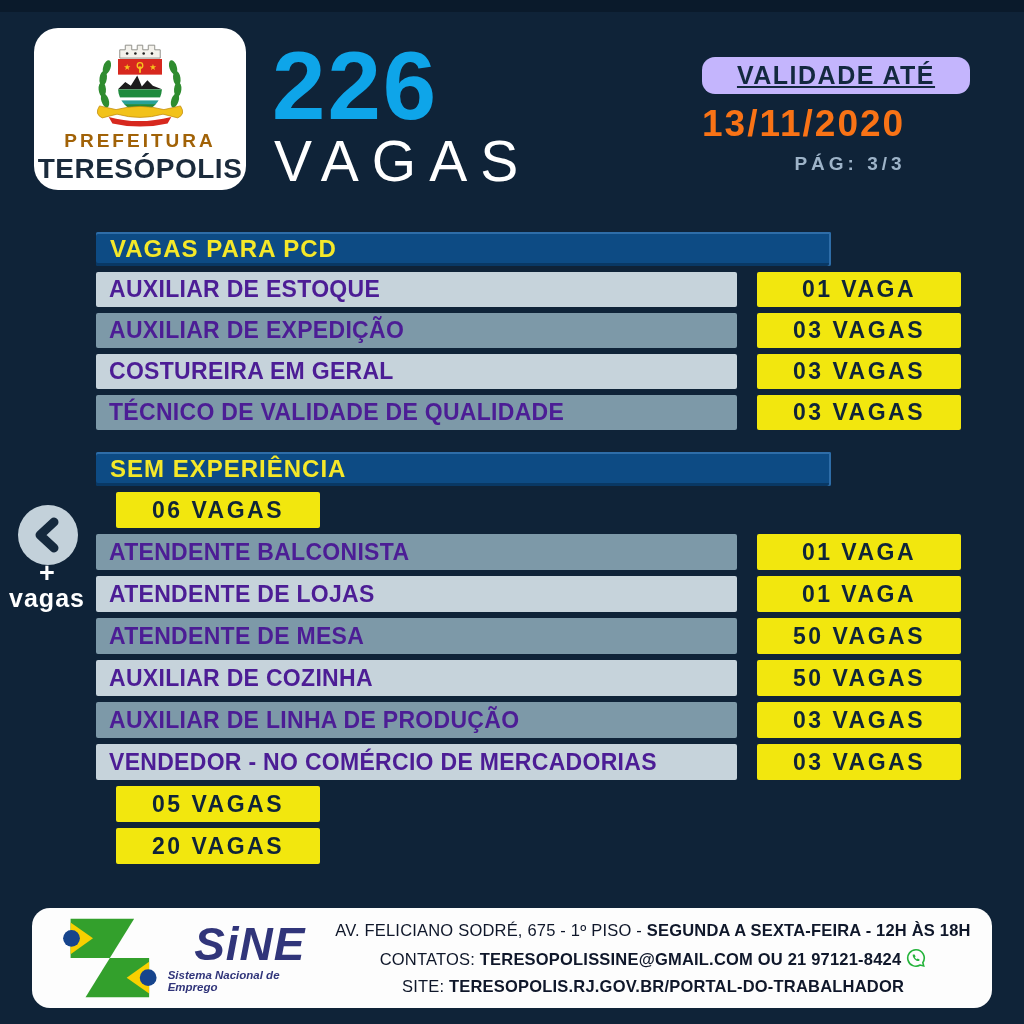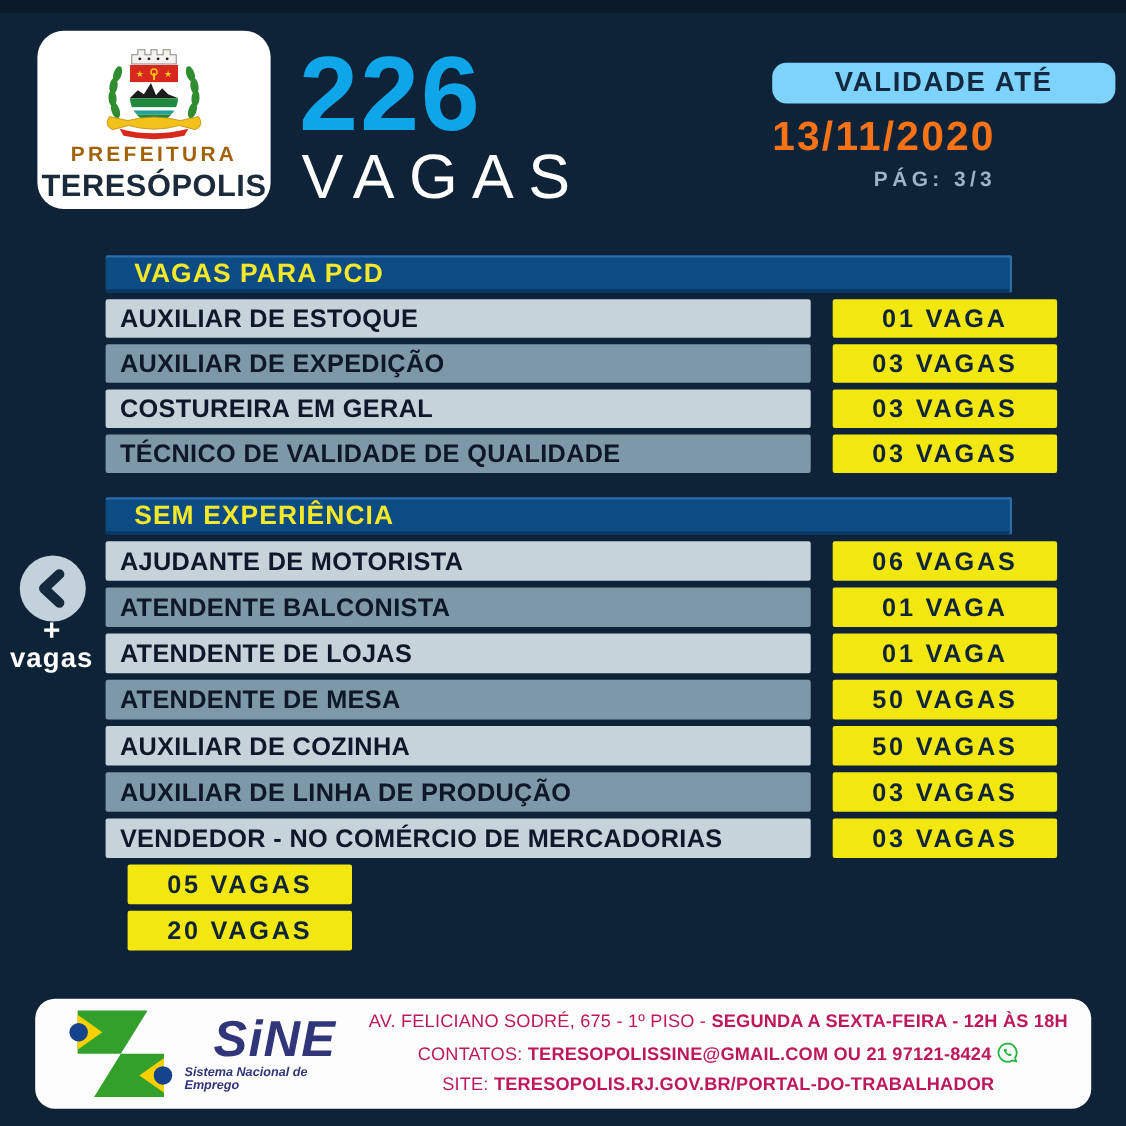--- a/index.html
+++ b/index.html
@@ -14,65 +14,65 @@
     align-items:center; justify-content:flex-start; padding-top:8px; }
   .crest { width:118px; height:92px; }
   .pref-1 { font-size:19px; font-weight:bold; letter-spacing:3px; color:#a16207; margin-top:2px; }
   .pref-2 { font-size:28px; font-weight:bold; letter-spacing:0.5px; color:#1b2b3c; margin-top:1px; }
 
   .count { position:absolute; left:272px; top:38px; font-size:96px; font-weight:bold;
     color:#0ea5e9; line-height:1; letter-spacing:2px; }
   .count-label { position:absolute; left:274px; top:128px; font-size:57px; font-weight:400;
     color:#ffffff; letter-spacing:13px; }
 
-  .validity-pill { position:absolute; left:702px; top:57px; width:312px; height:37px;
-    background:#7dd3fc; border-radius:13px; text-align:center; line-height:37px;
-    font-size:25px; font-weight:bold; color:#13293f; letter-spacing:1.5px; }
+  .validity-pill { position:absolute; left:702px; top:57px; width:268px; height:37px;
+    background:#c4b5fd; border-radius:13px; text-align:center; line-height:37px;
+    font-size:25px; font-weight:bold; color:#13293f; letter-spacing:1.5px;text-decoration:underline; }
   .validity-date { position:absolute; left:702px; top:103px; width:296px; text-align:left;
     font-size:37px; font-weight:bold; color:#f97316; letter-spacing:2px; }
   .page-indicator { position:absolute; left:702px; top:153px; width:296px; text-align:center;
     font-size:19px; font-weight:bold; color:#9db3c8; letter-spacing:4px; }
 
   
   .nav-circle { position:absolute; left:18px; top:505px; width:60px; height:60px;
     border-radius:50%; background:#c3d1da; display:flex; align-items:center; justify-content:center;
     cursor:pointer; }
   .nav-plus { position:absolute; left:0; top:560px; width:94px; text-align:center;
     font-size:27px; font-weight:bold; color:#ffffff; line-height:1; }
   .nav-vagas { position:absolute; left:0; top:584px; width:94px; text-align:center;
     font-size:25px; font-weight:bold; color:#ffffff; letter-spacing:1px; }
 
   
   .section { position:absolute; left:96px; width:897px; }
   .sec-1 { top:232px; }
   .sec-2 { top:452px; }
-  .sec-header { width:824px; height:34px; background:#0d4b84; border-radius:2px;
+  .sec-header { width:735px; height:34px; background:#0d4b84; border-radius:2px;
     box-shadow: inset 0 2px 0 #2e6da8, inset -2px 0 0 #2e6da8, inset 0 -3px 0 #093864;
-    line-height:34px; padding-left:26px; font-size:24px; font-weight:bold;
+    line-height:34px; padding-left:14px; font-size:24px; font-weight:bold;
     color:#f5e829; letter-spacing:1px; margin-bottom:6px; }
   .sec-1 .row { height:35px; margin-bottom:6px; }
   .sec-2 .row { height:36px; margin-bottom:6px; }
   .row { display:flex; }
   .job { width:641px; padding-left:13px; font-size:23px; font-weight:bold;
-    color:#0f172a; letter-spacing:0.3px; display:flex; align-items:center; border-radius:2px; }
+    color:#4c1d95; letter-spacing:0.3px; display:flex; align-items:center; border-radius:2px; }
   .rows .row:nth-child(odd) .job { background:#c6d3db; }
   .rows .row:nth-child(even) .job { background:#7d99a8; }
   .badge { width:204px; margin-left:20px; background:#f2e70e; border-radius:2px;
     display:flex; align-items:center; justify-content:center;
     font-size:23px; font-weight:bold; color:#0f2439; letter-spacing:2.5px; }
 
   
   .footer { position:absolute; left:32px; top:908px; width:960px; height:100px;
     background:#fdfdfd; border-radius:18px; display:flex; align-items:center; }
   .logo-wrap { display:flex; align-items:center; padding-left:30px; width:300px; flex:none; }
   .sine-text { margin-left:10px; display:flex; flex-direction:column; align-items:center; }
   .sine-name { font-size:46px; line-height:0.95; font-weight:bold; font-style:italic; color:#31357a; letter-spacing:1px; }
   .sine-sub { font-size:11.5px; font-weight:bold; font-style:italic; color:#31357a; margin-top:3px; }
   .contact { flex:1; display:flex; flex-direction:column; align-items:center; gap:8px;
-    padding-right:18px; color:#be185d; }
+    padding-right:18px; color:#0f172a; }
   .contact .l { font-size:16.5px; letter-spacing:0.2px; white-space:nowrap; }
   .contact .l b { font-weight:bold; }
   .wa { vertical-align:-3px; margin-left:5px; }
 </style>
 </head>
 <body>
 
 <div class="stage">
   <div class="topstrip"></div>
 
@@ -158,21 +158,20 @@
         <div class="job">TÉCNICO DE VALIDADE DE QUALIDADE</div>
         <div class="badge">03 VAGAS</div>
       </div>
     </div>
   </div>
 
   <div class="section sec-2">
     <div class="sec-header">SEM EXPERIÊNCIA</div>
     <div class="rows">
       <div class="row">
-        <div class="job">AJUDANTE DE MOTORISTA</div>
         <div class="badge">06 VAGAS</div>
       </div>
       <div class="row">
         <div class="job">ATENDENTE BALCONISTA</div>
         <div class="badge">01 VAGA</div>
       </div>
       <div class="row">
         <div class="job">ATENDENTE DE LOJAS</div>
         <div class="badge">01 VAGA</div>
       </div>

